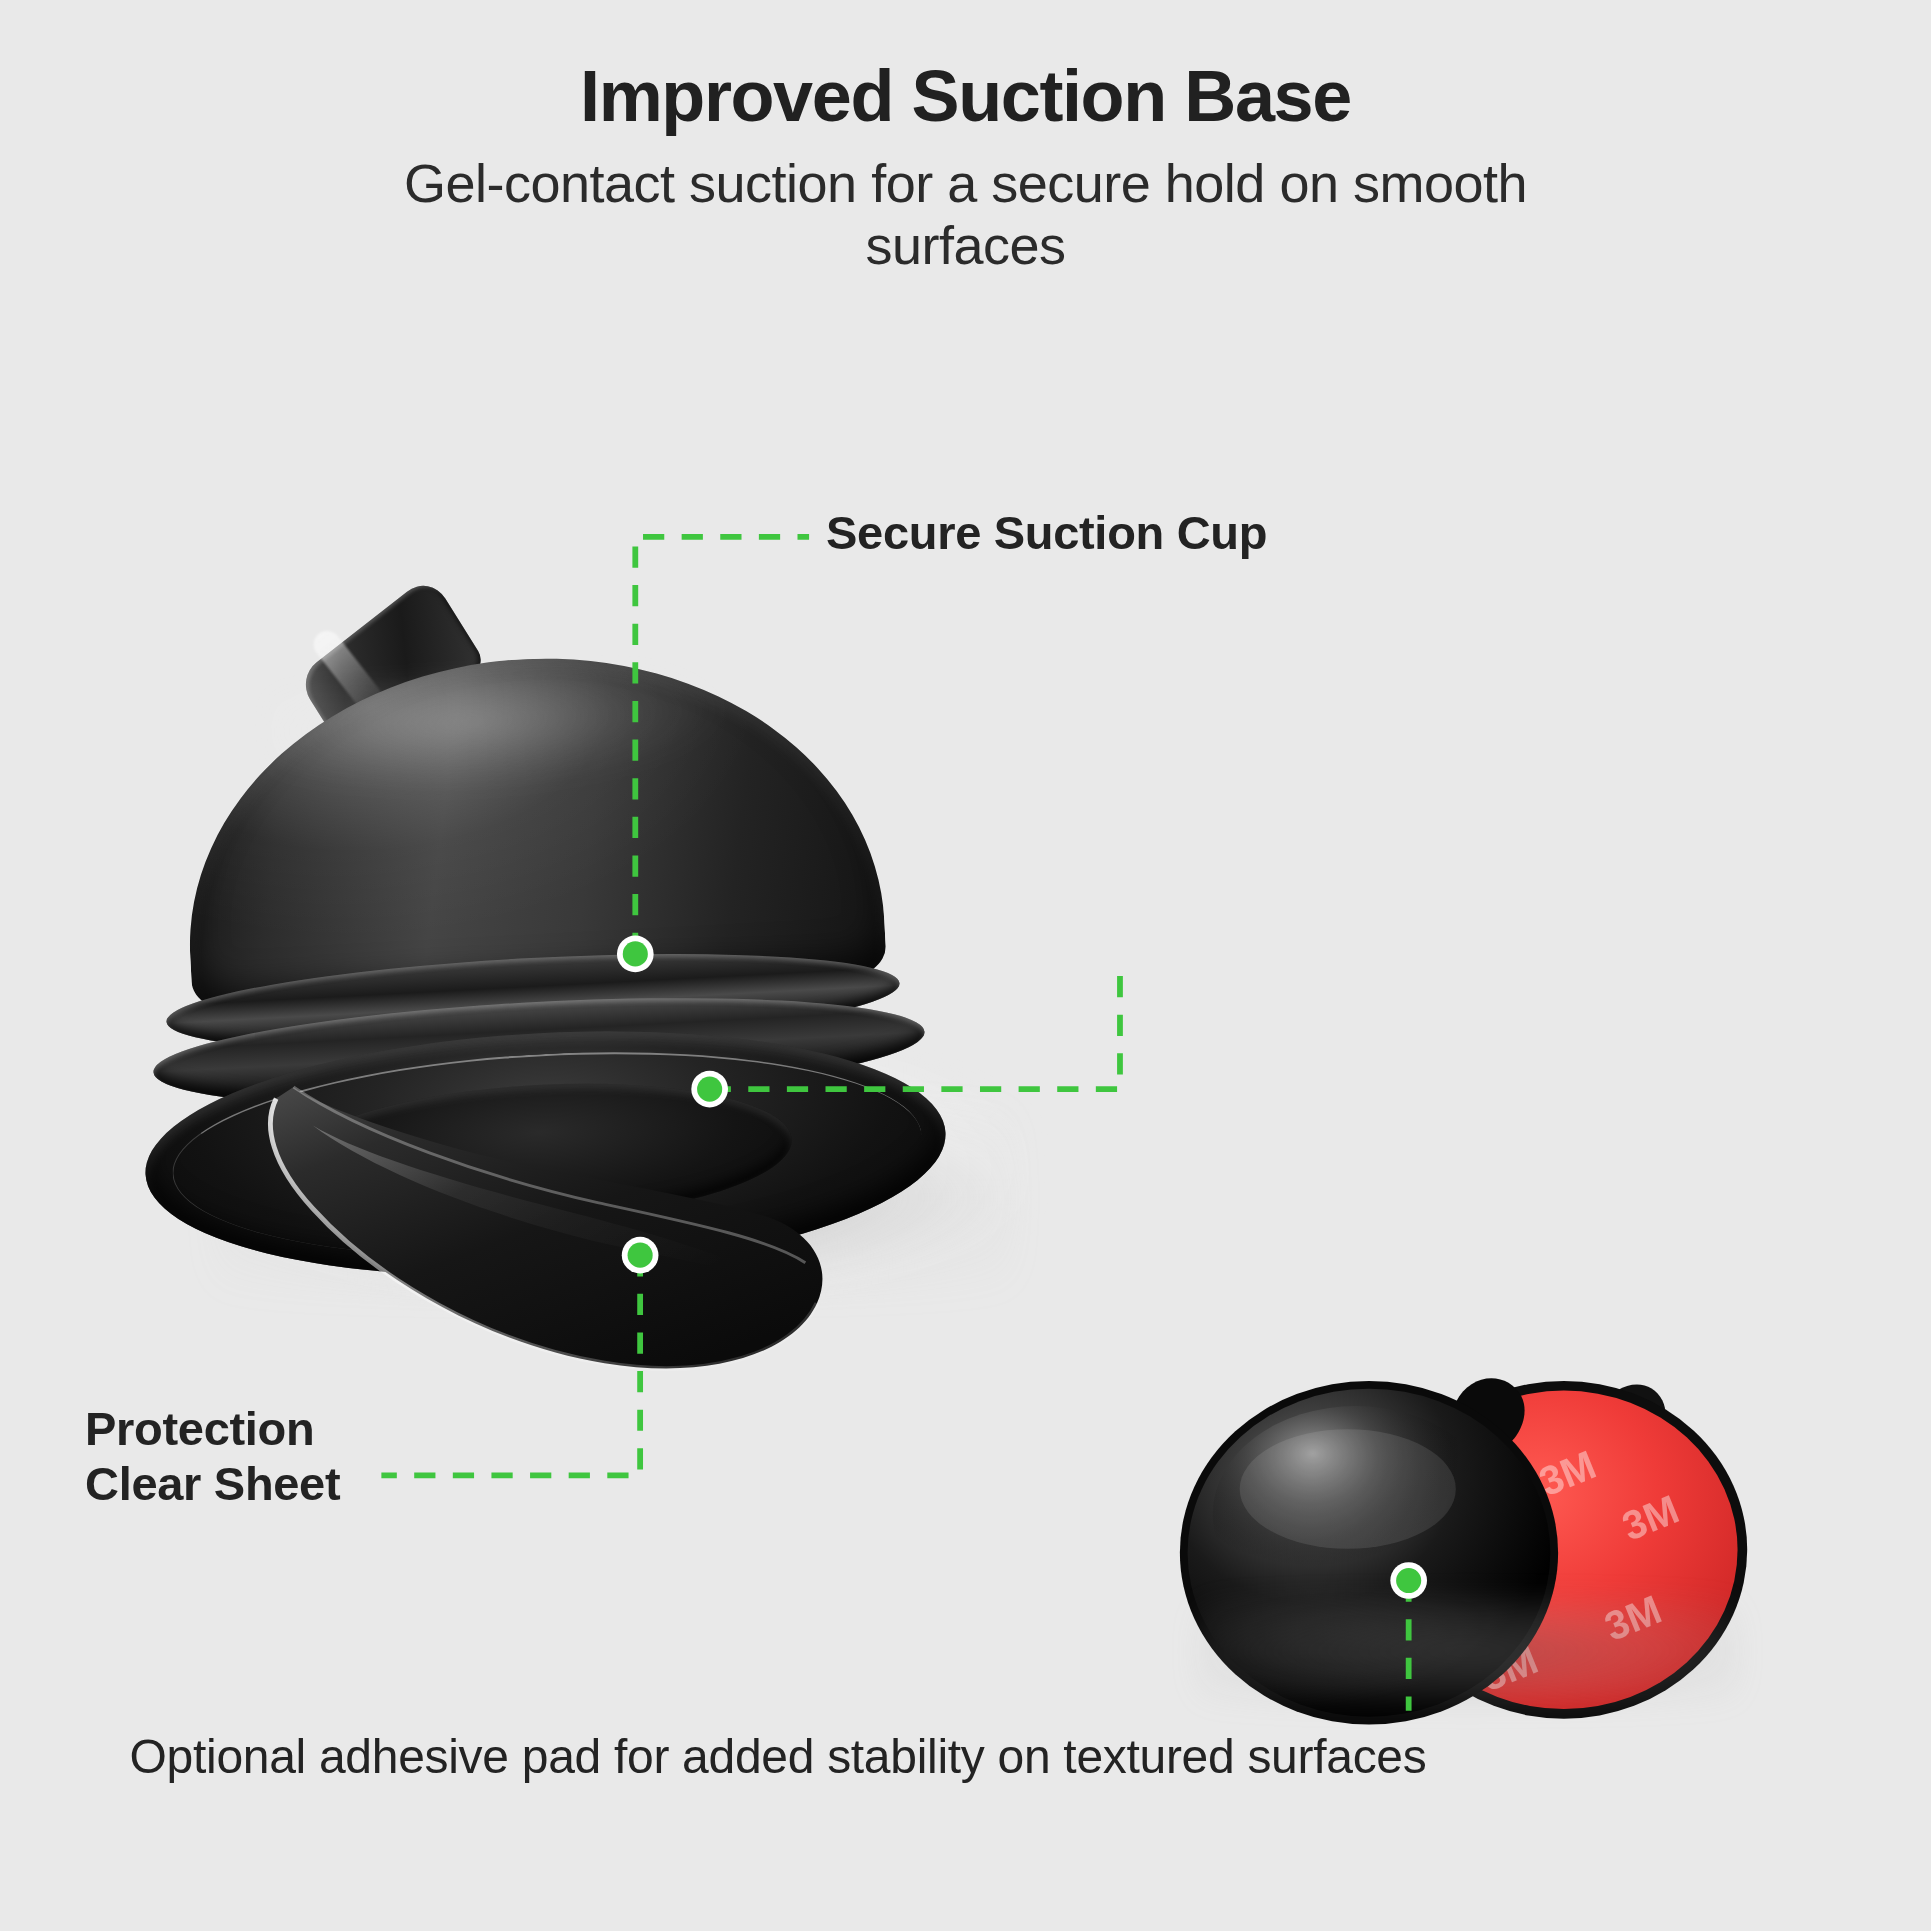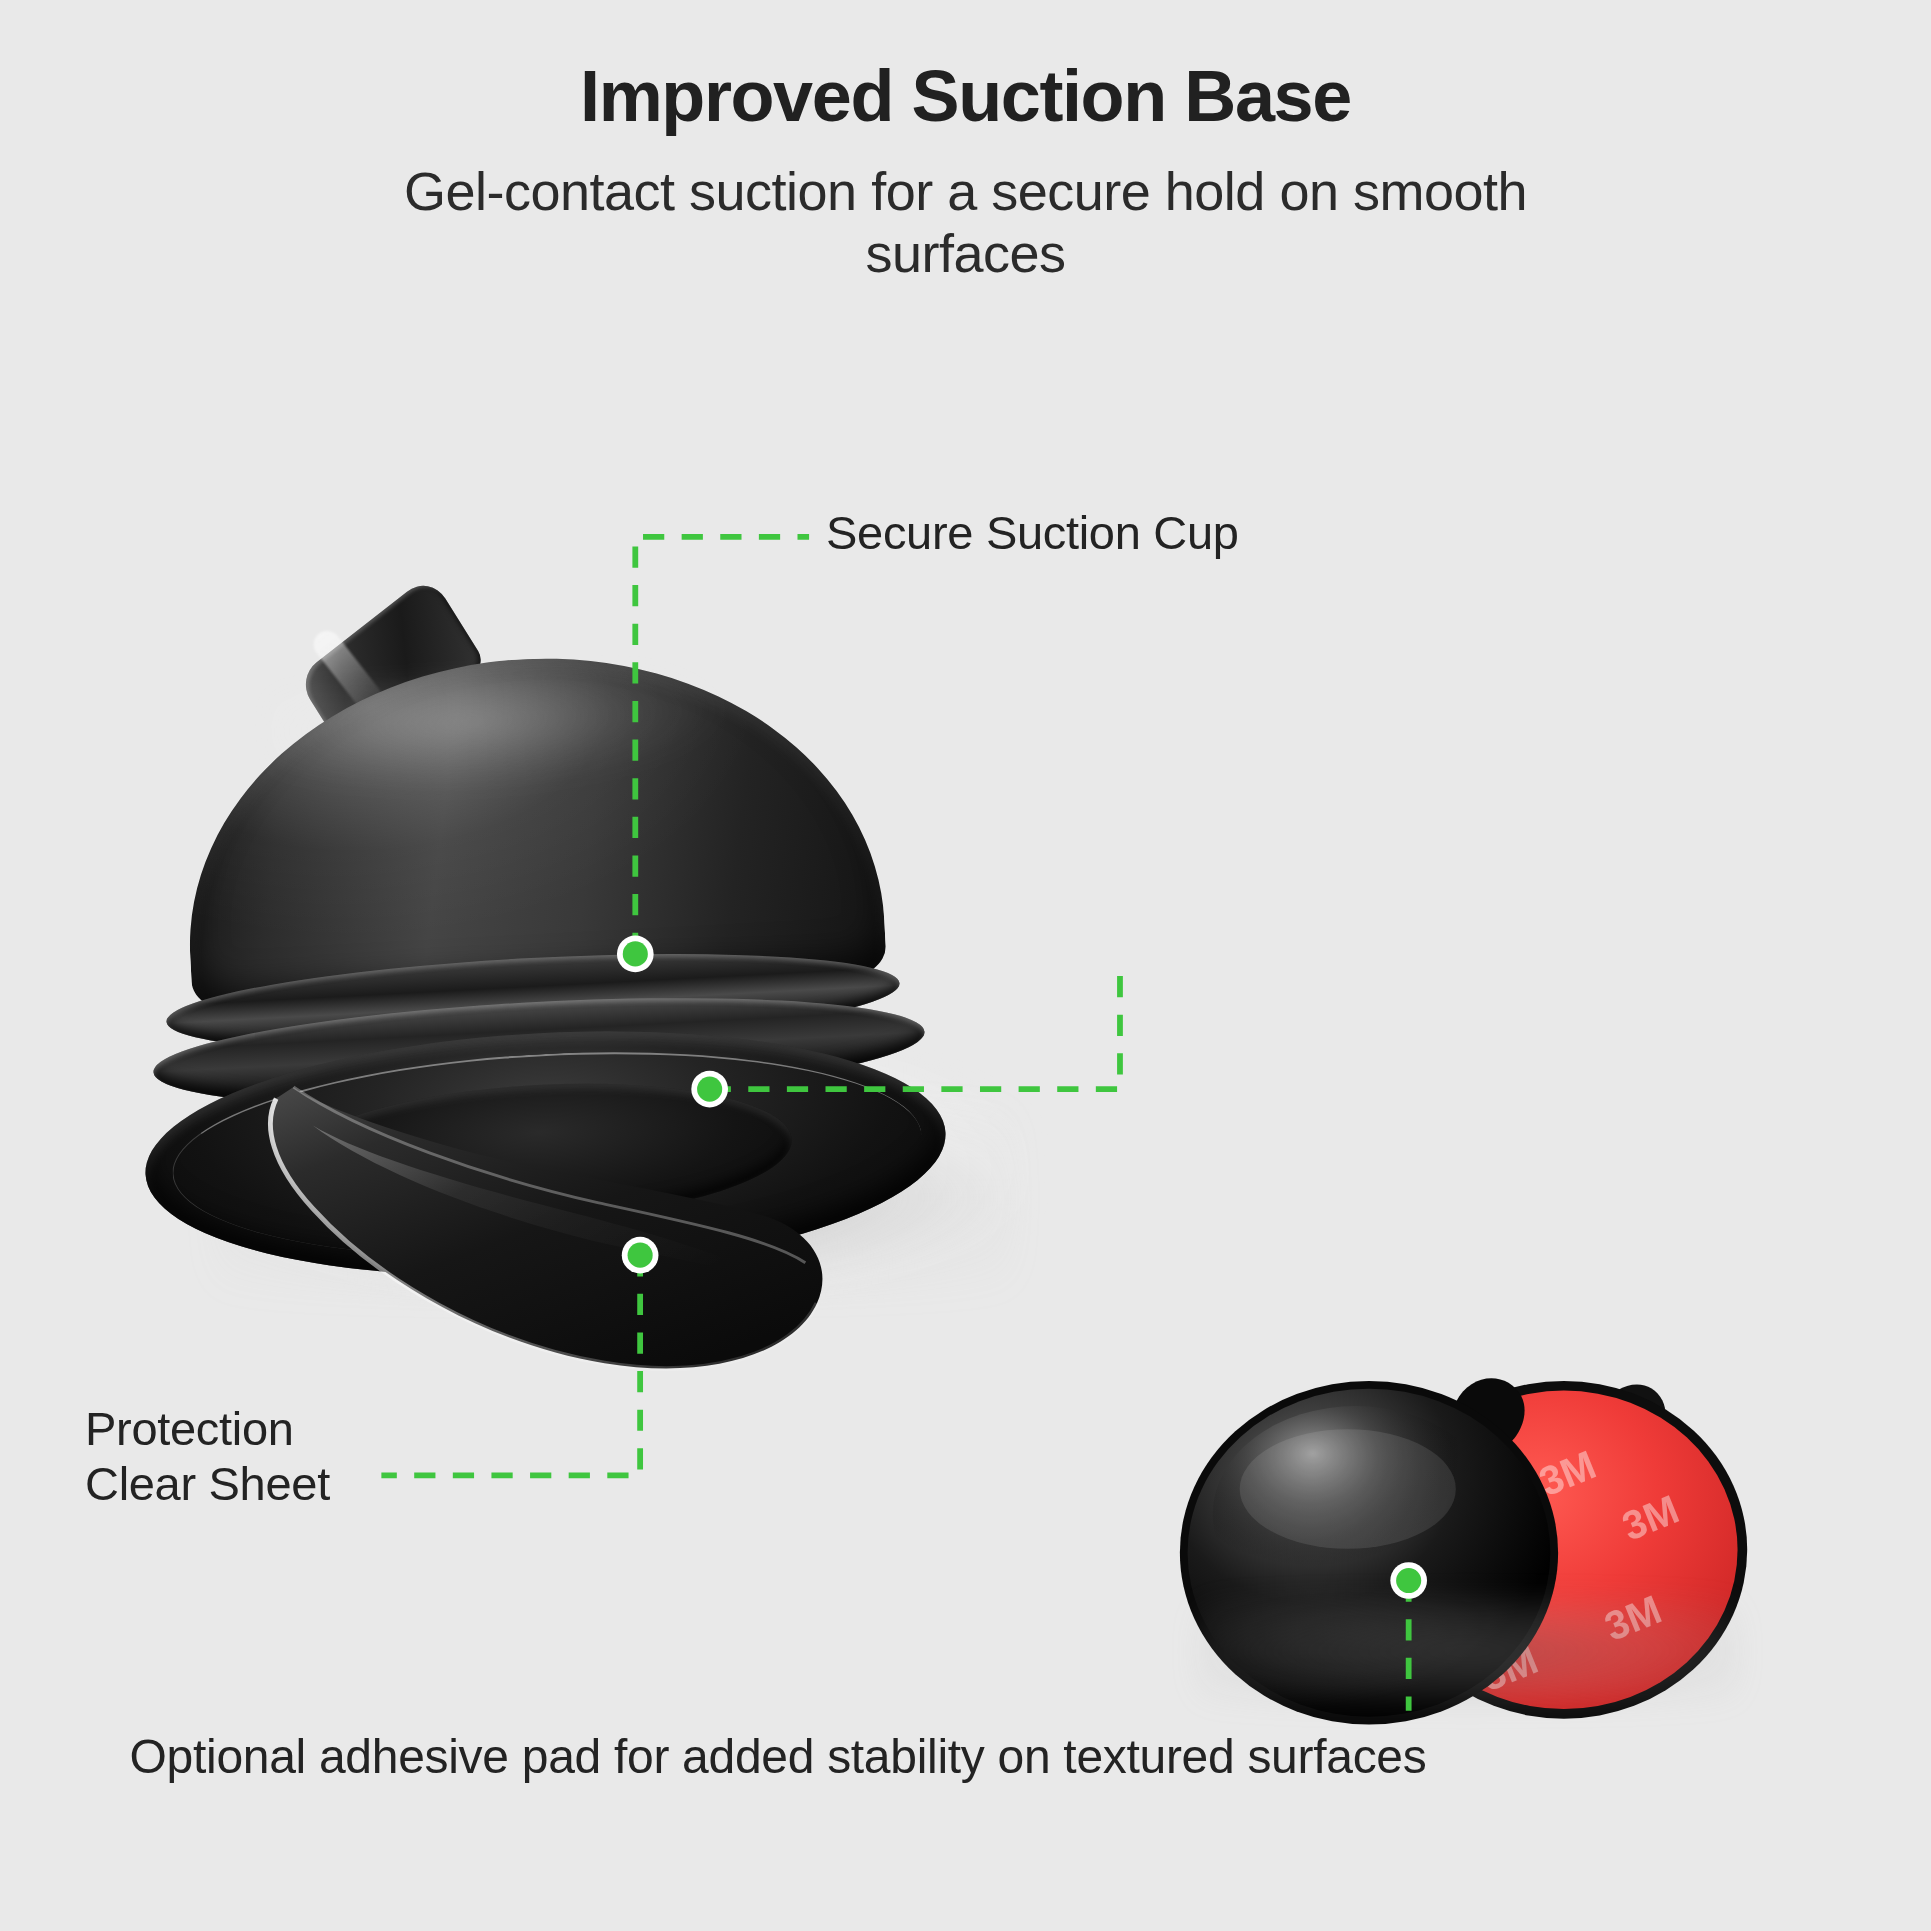--- a/index.html
+++ b/index.html
@@ -30,34 +30,34 @@
   }
   .title {
     font-size: 72px;
     font-weight: 700;
     color: #212121;
     letter-spacing: -1.4px;
     line-height: 1.0;
     margin: 0;
   }
   .subtitle {
-    margin: 29px auto 0;
+    margin: 21px auto 0;
     width: 1274px;
     font-size: 54px;
     font-weight: 400;
     color: #2b2b2b;
     line-height: 1.14;
     letter-spacing: -0.5px;
   }
 
   
   .callout {
     position: absolute;
     font-size: 47px;
-    font-weight: 400;
+    font-weight: 700;
     color: #232323;
     letter-spacing: -0.3px;
     line-height: 1.16;
     white-space: pre-line;
   }
   #callout-suction-cup { left: 826px; top: 506px; }
   #callout-gel-pad     { left: 1091px; top: 917px; }
   #callout-clear-sheet { left: 85px;  top: 1402px; }
 
   .bottom-caption {

